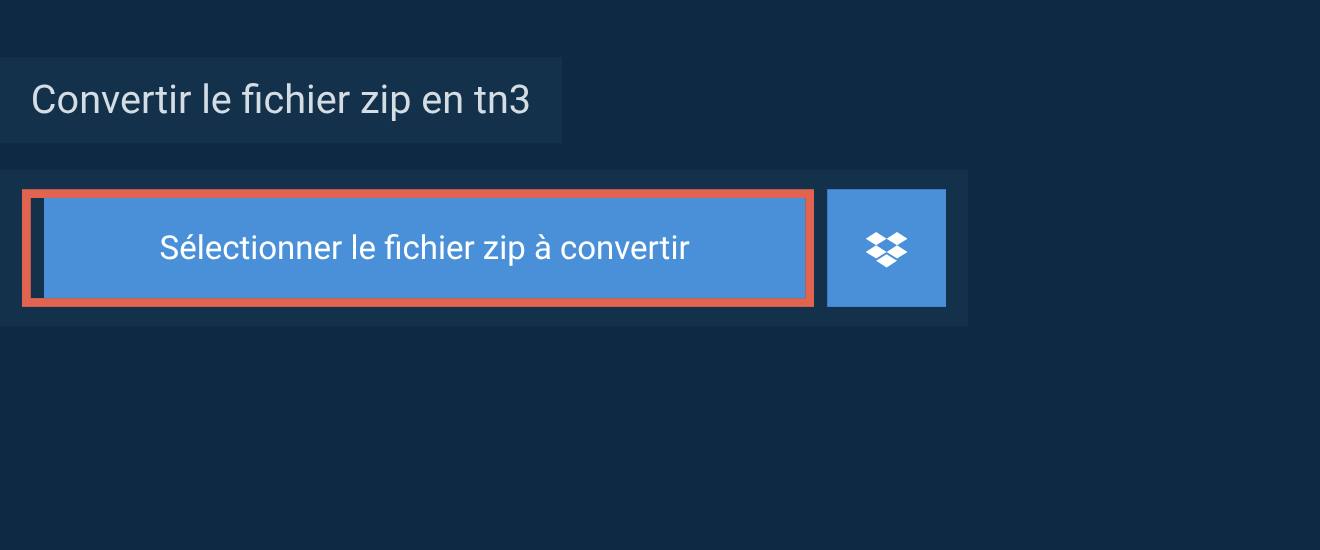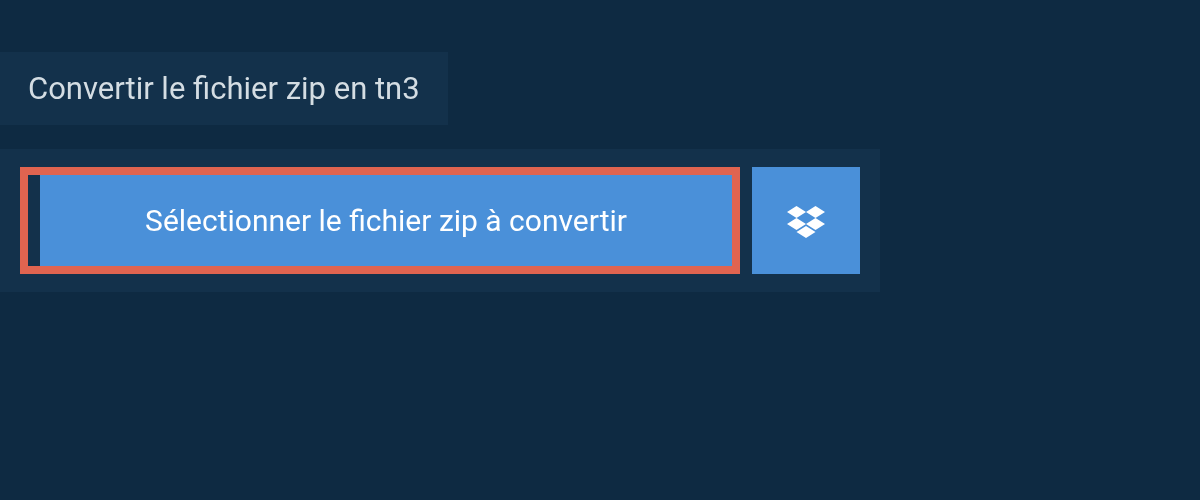--- a/index.html
+++ b/index.html
@@ -15,21 +15,21 @@
       overflow: hidden;
     }
     .header-bar {
       background: #13314b;
       padding: 18px 28px;
       display: inline-block;
       margin-top: 52px;
     }
     .header-title {
       color: #d4dde3;
-      font-size: 31px;
+      font-size: 36px;
       font-weight: 400;
     }
     .main-panel {
       background: #13314b;
       padding: 18px 20px;
       margin-top: 24px;
       width: 880px;
       display: flex;
       gap: 12px;
     }

